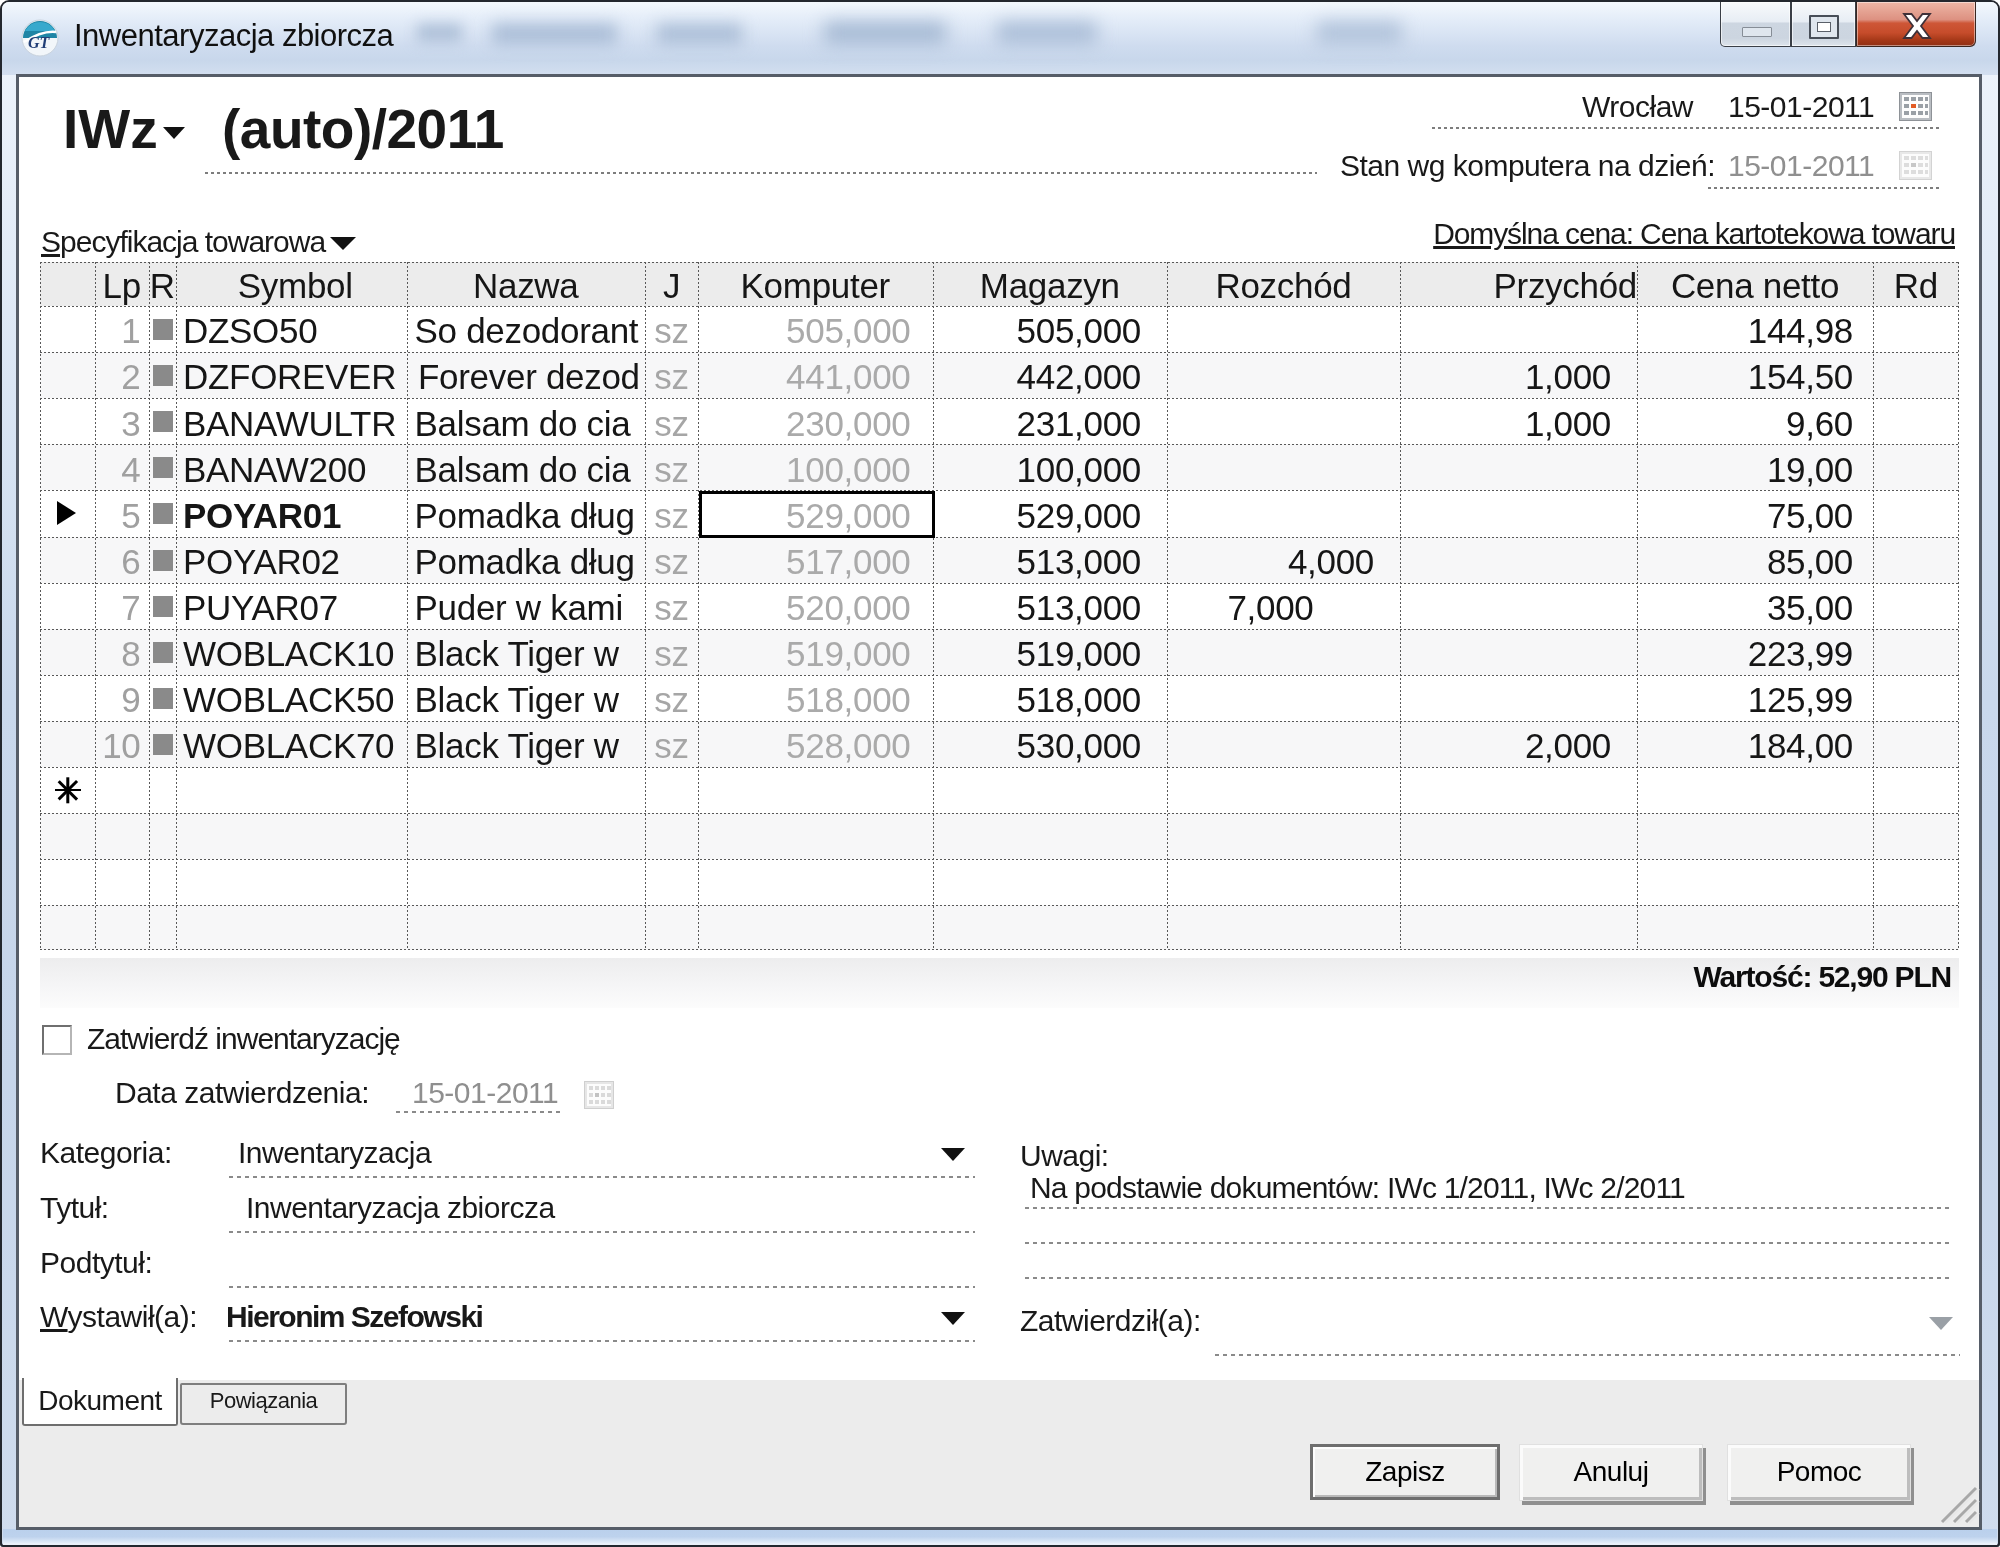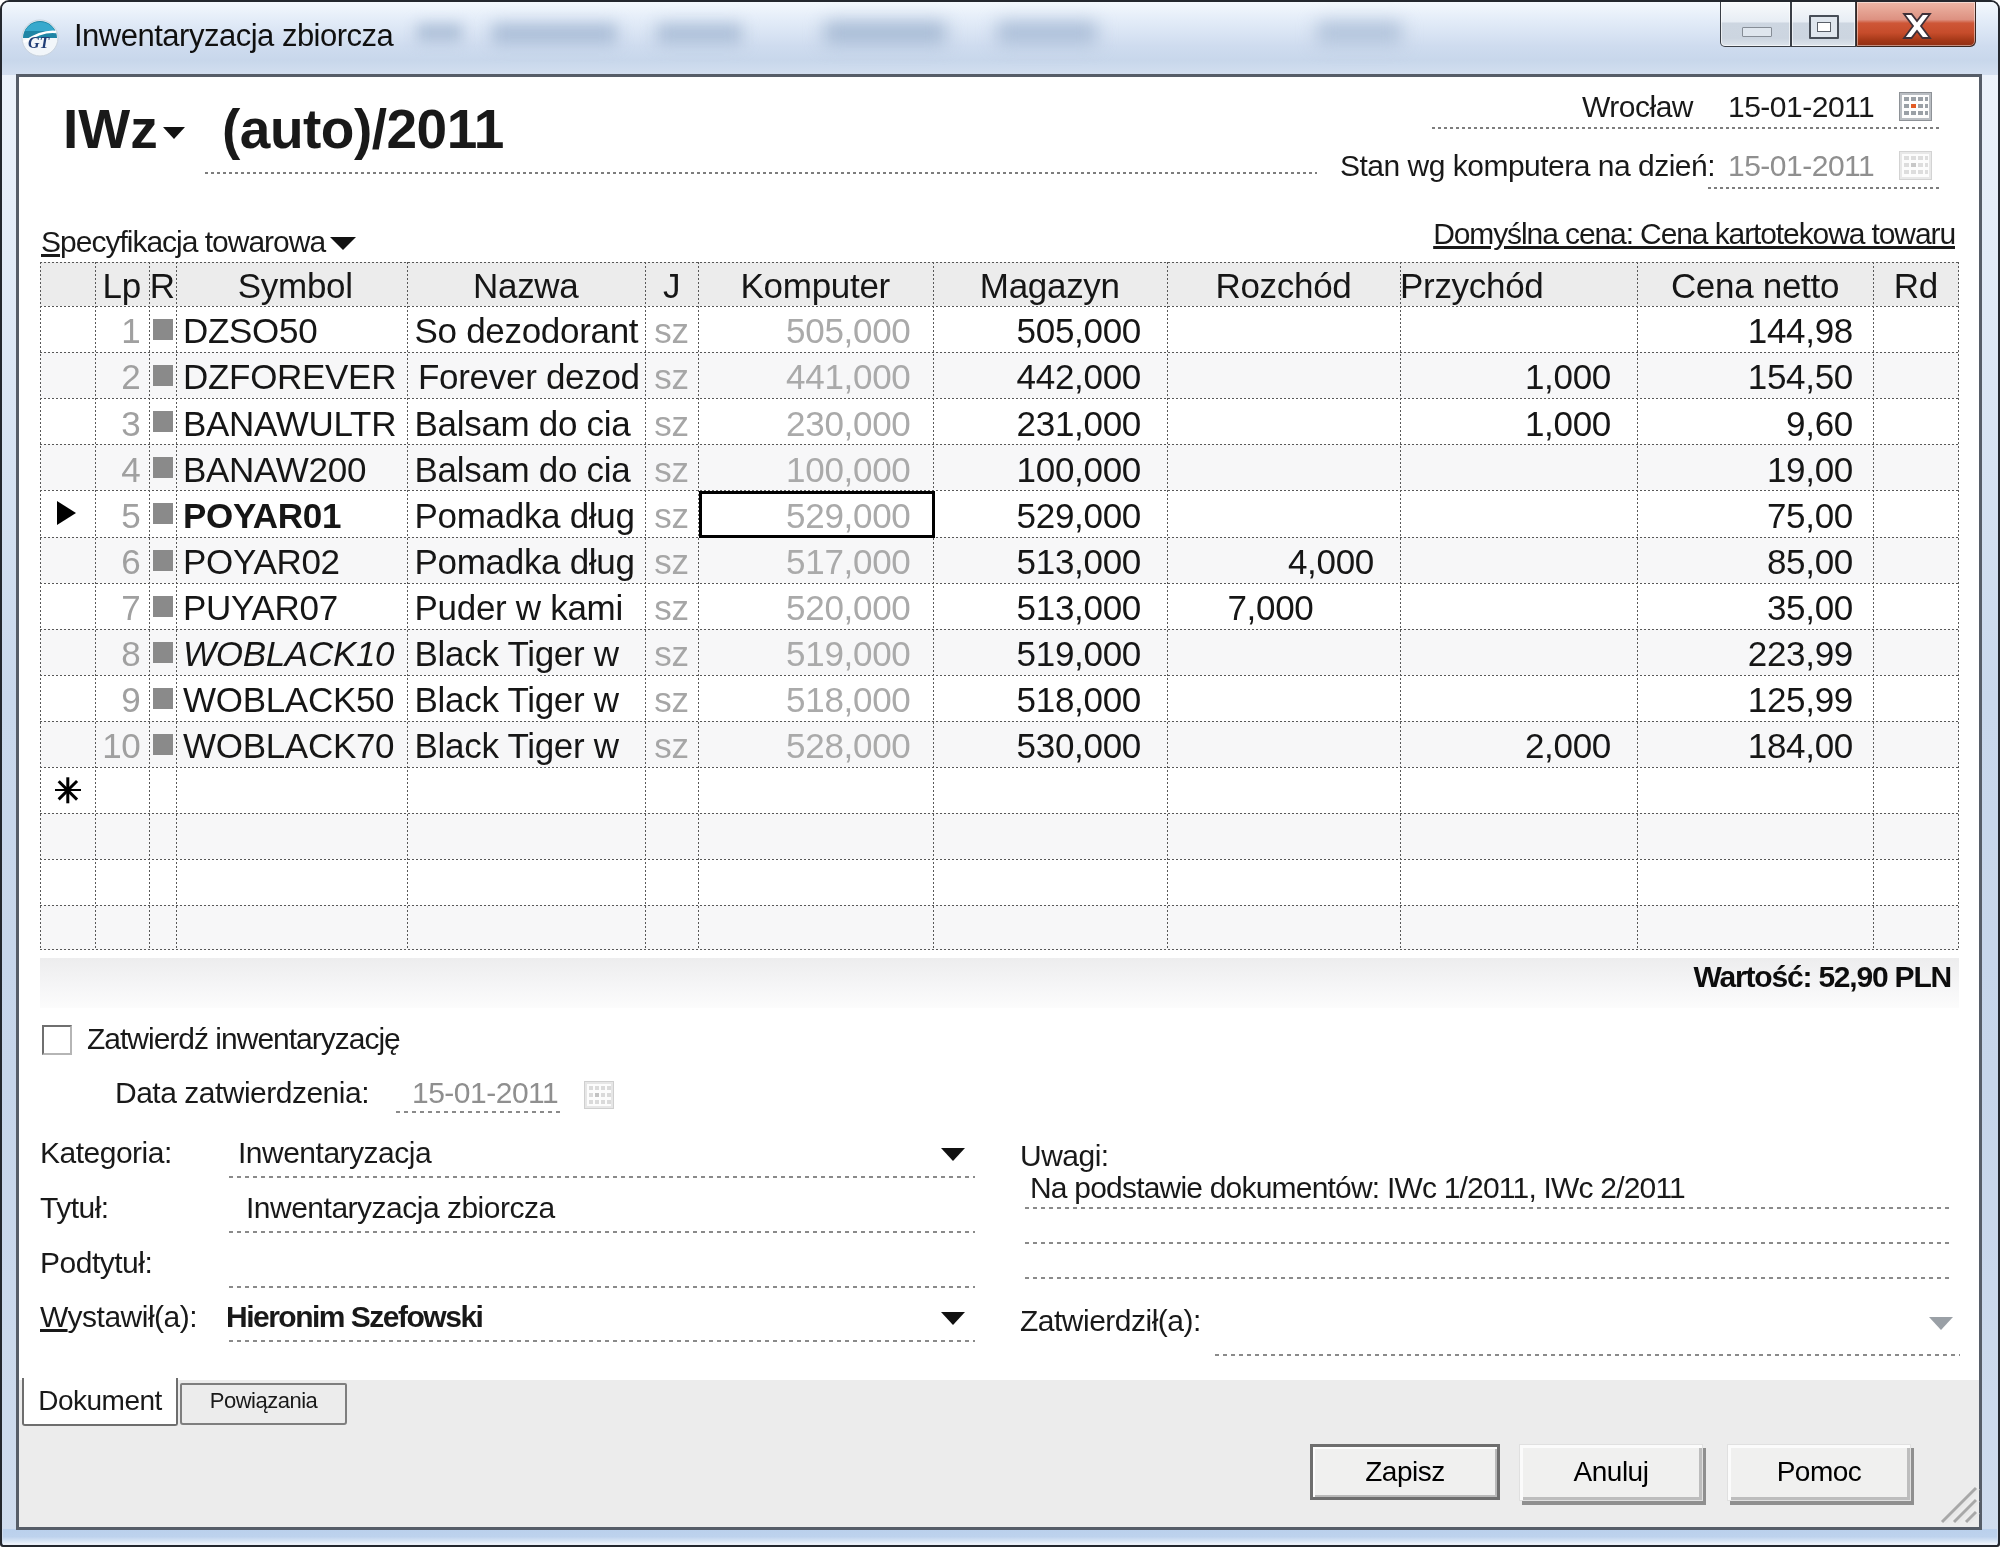--- a/index.html
+++ b/index.html
@@ -134,21 +134,21 @@
 <div class="dot-v" style="left:1833.0px;top:0;height:688px;"></div>
 <div class="dot-v" style="left:1918.0px;top:0;height:688px;"></div>
 <div class="g" style="left:55.0px;top:0;width:53.5px;line-height:47px;text-align:center;">Lp</div>
 <div class="g" style="left:108.5px;top:0;width:27.5px;line-height:47px;text-align:center;">R</div>
 <div class="g" style="left:140px;top:0;width:230.5px;line-height:47px;text-align:center;">Symbol</div>
 <div class="g" style="left:366.5px;top:0;width:238.5px;line-height:47px;text-align:center;">Nazwa</div>
 <div class="g" style="left:605.0px;top:0;width:53.0px;line-height:47px;text-align:center;">J</div>
 <div class="g" style="left:658.0px;top:0;width:234.5px;line-height:47px;text-align:center;">Komputer</div>
 <div class="g" style="left:892.5px;top:0;width:234.5px;line-height:47px;text-align:center;">Magazyn</div>
 <div class="g" style="left:1127.0px;top:0;width:233.0px;line-height:47px;text-align:center;">Rozchód</div>
-<div class="g" style="left:1360.0px;top:0;width:237.0px;line-height:47px;text-align:left;">Przychód</div>
+<div class="g" style="left:1360.0px;top:0;width:237.0px;line-height:47px;text-align:right;">Przychód</div>
 <div class="g" style="left:1597.0px;top:0;width:236.0px;line-height:47px;text-align:center;">Cena netto</div>
 <div class="g" style="left:1833.0px;top:0;width:85.5px;line-height:47px;text-align:center;">Rd</div>
 <div class="g" style="left:55.0px;top:46.3px;width:45.5px;text-align:right;color:#a0a0a0;">1</div>
 <div class="ab" style="left:112.5px;top:57.0px;width:20px;height:21px;background:#8a8a8a;"></div>
 <div class="g" style="left:143.0px;top:46.3px;">DZSO50</div>
 <div class="g" style="left:374.5px;top:46.3px;">So dezodorant</div>
 <div class="g" style="left:605.0px;top:46.3px;width:53.0px;text-align:center;color:#a6a6a6;">sz</div>
 <div class="g" style="left:658.0px;top:46.3px;width:212.5px;text-align:right;color:#aaaaaa;">505,000</div>
 <div class="g" style="left:892.5px;top:46.3px;width:208.5px;text-align:right;">505,000</div>
 <div class="g" style="left:1597.0px;top:46.3px;width:216.0px;text-align:right;">144,98</div>
@@ -199,21 +199,21 @@
 <div class="ab" style="left:112.5px;top:333.6px;width:20px;height:21px;background:#8a8a8a;"></div>
 <div class="g" style="left:143.0px;top:322.9px;">PUYAR07</div>
 <div class="g" style="left:374.5px;top:322.9px;">Puder w kami</div>
 <div class="g" style="left:605.0px;top:322.9px;width:53.0px;text-align:center;color:#a6a6a6;">sz</div>
 <div class="g" style="left:658.0px;top:322.9px;width:212.5px;text-align:right;color:#aaaaaa;">520,000</div>
 <div class="g" style="left:892.5px;top:322.9px;width:208.5px;text-align:right;">513,000</div>
 <div class="g" style="left:1127.0px;top:322.9px;width:207.0px;text-align:center;">7,000</div>
 <div class="g" style="left:1597.0px;top:322.9px;width:216.0px;text-align:right;">35,00</div>
 <div class="g" style="left:55.0px;top:369.0px;width:45.5px;text-align:right;color:#a0a0a0;">8</div>
 <div class="ab" style="left:112.5px;top:379.7px;width:20px;height:21px;background:#8a8a8a;"></div>
-<div class="g" style="left:143.0px;top:369.0px;font-style:italic;">WOBLACK10</div>
+<div class="g" style="left:143.0px;top:369.0px;">WOBLACK10</div>
 <div class="g" style="left:374.5px;top:369.0px;">Black Tiger w</div>
 <div class="g" style="left:605.0px;top:369.0px;width:53.0px;text-align:center;color:#a6a6a6;">sz</div>
 <div class="g" style="left:658.0px;top:369.0px;width:212.5px;text-align:right;color:#aaaaaa;">519,000</div>
 <div class="g" style="left:892.5px;top:369.0px;width:208.5px;text-align:right;">519,000</div>
 <div class="g" style="left:1597.0px;top:369.0px;width:216.0px;text-align:right;">223,99</div>
 <div class="g" style="left:55.0px;top:415.1px;width:45.5px;text-align:right;color:#a0a0a0;">9</div>
 <div class="ab" style="left:112.5px;top:425.8px;width:20px;height:21px;background:#8a8a8a;"></div>
 <div class="g" style="left:143.0px;top:415.1px;">WOBLACK50</div>
 <div class="g" style="left:374.5px;top:415.1px;">Black Tiger w</div>
 <div class="g" style="left:605.0px;top:415.1px;width:53.0px;text-align:center;color:#a6a6a6;">sz</div>

